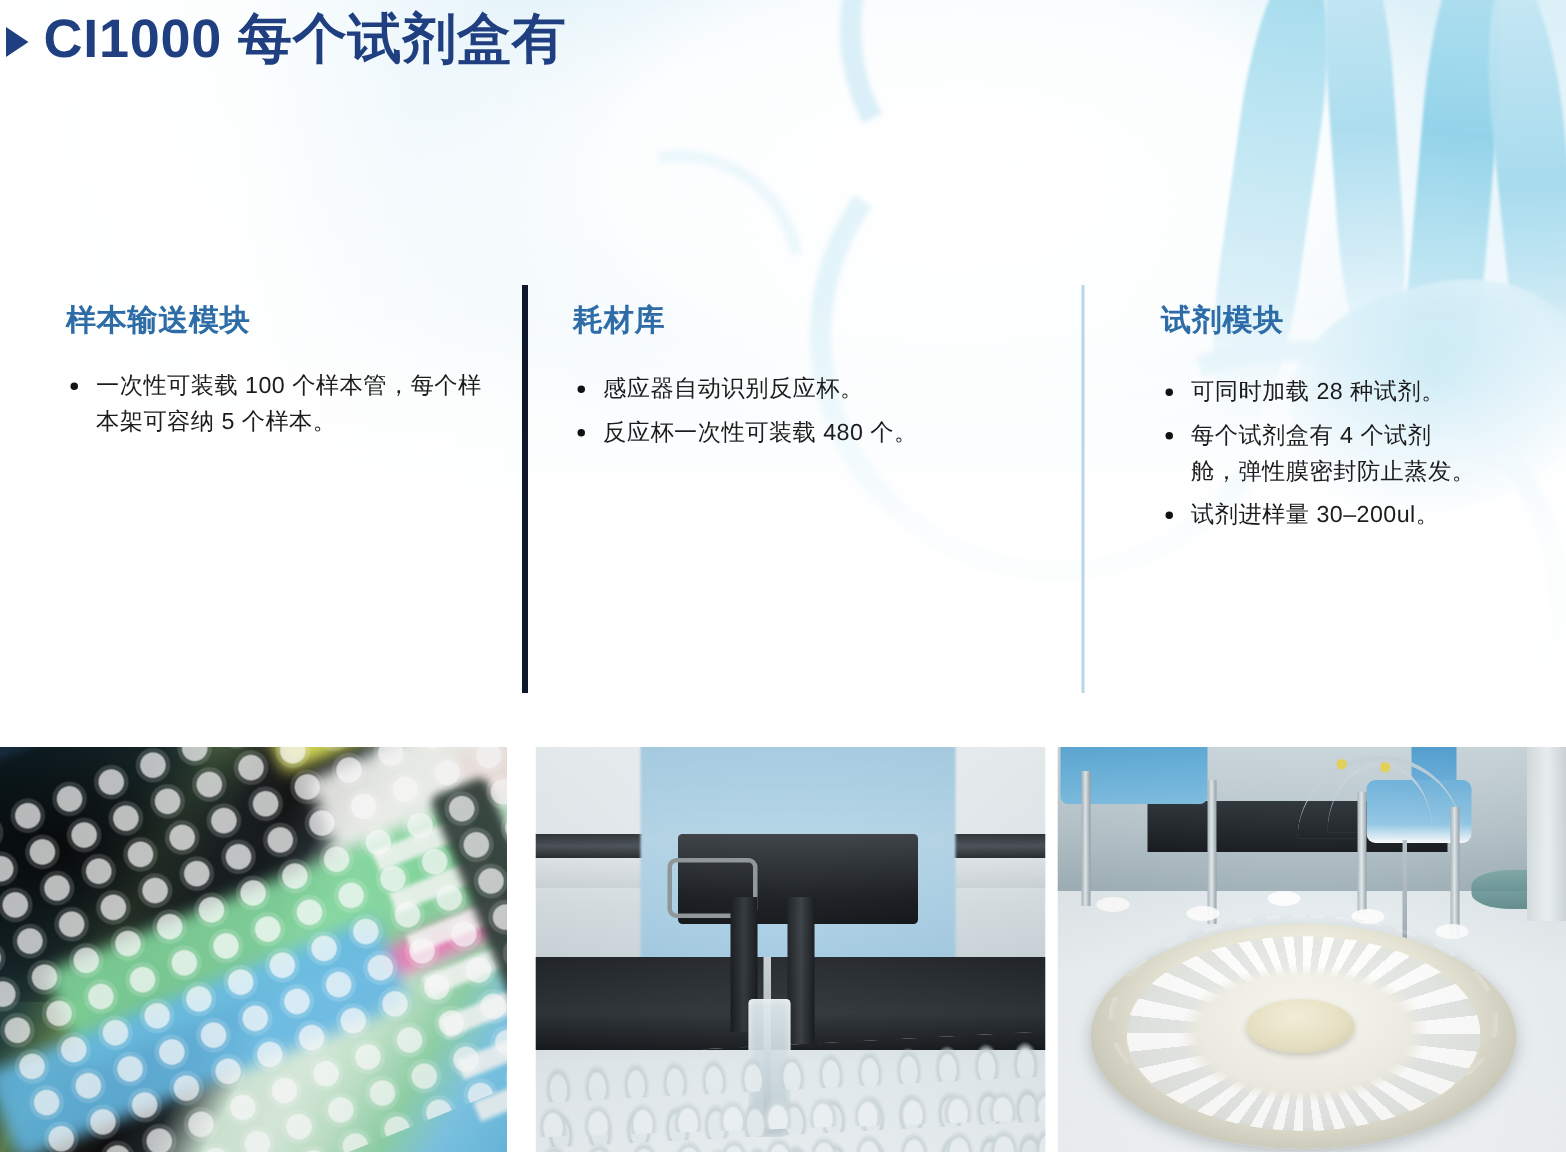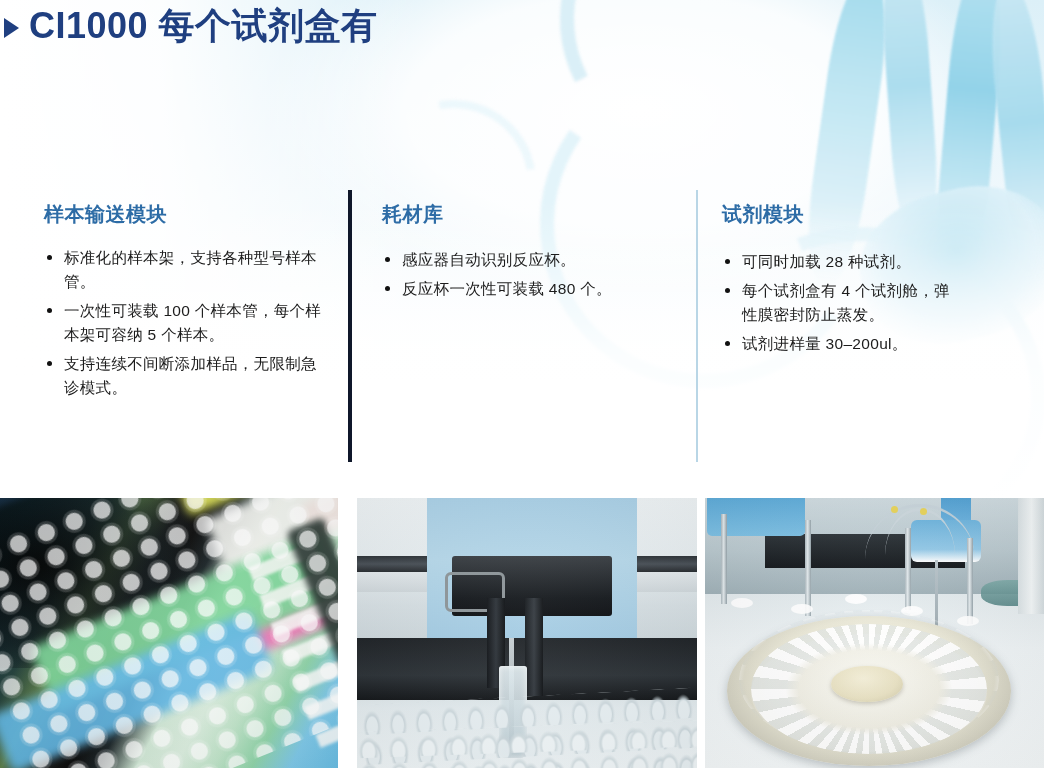--- a/index.html
+++ b/index.html
@@ -109,21 +109,21 @@
     width: 1044px;
     height: 272px;
     display: flex;
   }
   .col {
     position: relative;
     box-sizing: border-box;
   }
   .col-1 { width: 348px; padding-left: 44px; padding-right: 24px; }
   .col-2 { width: 348px; padding-left: 30px; padding-right: 20px; border-left: 4px solid #0f172a; }
-  .col-3 { width: 282px; padding-left: 24px; padding-right: 18px; border-left: 2px solid #b9d6e6; }
+  .col-3 { width: 282px; padding-left: 51px; padding-right: 18px; border-left: 2px solid #b9d6e6; margin-left: 25px; }
 
   .col-title {
     font-size: 20px;
     font-weight: bold;
     color: #2d6ca6;
     margin: 12px 0 0 0;
     line-height: 1.2;
     letter-spacing: 0.5px;
   }
   .col-list {
@@ -455,23 +455,21 @@
   <div class="heading">
     <div class="heading-marker"></div>
     <div class="heading-text">CI1000 每个试剂盒有</div>
   </div>
 
   <div class="columns">
 
     <div class="col col-1">
       <div class="col-title">样本输送模块</div>
       <ul class="col-list">
-        <li>标准化的样本架，支持各种型号样本管。</li>
         <li>一次性可装载 100 个样本管，每个样本架可容纳 5 个样本。</li>
-        <li>支持连续不间断添加样品，无限制急诊模式。</li>
       </ul>
     </div>
 
     <div class="col col-2">
       <div class="col-title">耗材库</div>
       <ul class="col-list">
         <li>感应器自动识别反应杯。</li>
         <li>反应杯一次性可装载 480 个。</li>
       </ul>
     </div>

